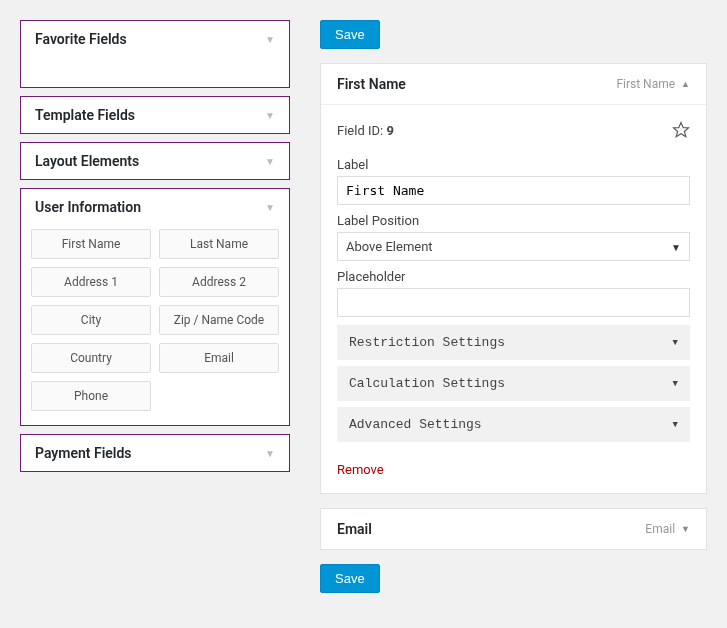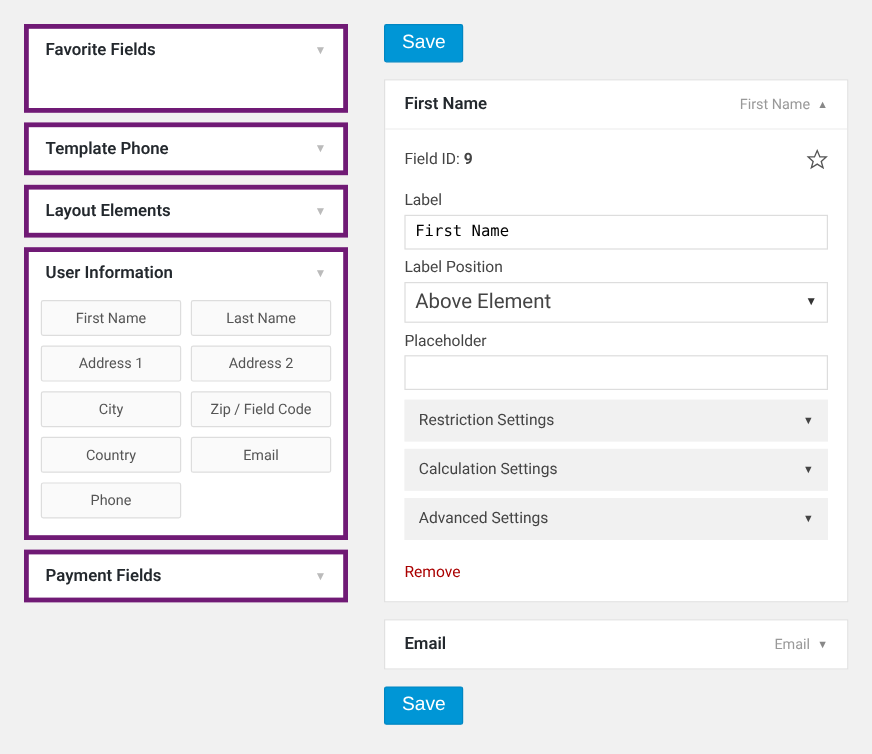--- a/index.html
+++ b/index.html
@@ -10,21 +10,21 @@
       font-size: 13px;
       color: #444;
       width: 727px;
     }
     .layout { display: flex; gap: 30px; }
     .left-col { width: 270px; flex-shrink: 0; }
     .right-col { flex: 1; }
 
     .accordion {
       background: #fff;
-      border: 4px solid #701a75;
+      border: 1px solid #701a75;
       margin-bottom: 8px;
     }
     .accordion-header {
       display: flex;
       align-items: center;
       justify-content: space-between;
       padding: 10px 14px;
       cursor: pointer;
       font-weight: 600;
       font-size: 14px;
@@ -52,21 +52,21 @@
       cursor: pointer;
       border-radius: 2px;
     }
 
     .btn-primary {
       background: #0096d6;
       color: #fff;
       border: 1px solid #0086c2;
       padding: 6px 14px;
       border-radius: 2px;
-      font-size: 16px;
+      font-size: 13px;
       cursor: pointer;
       margin-bottom: 14px;
     }
 
     .panel {
       background: #fff;
       border: 1px solid #e1e1e1;
       margin-bottom: 14px;
     }
     .panel-header {
@@ -107,36 +107,37 @@
       padding: 6px 8px;
       font-size: 13px;
       font-family: Menlo, Consolas, monospace;
       background: #fff;
     }
     .select-wrap {
       position: relative;
       border: 1px solid #ddd;
       background: #fff;
     }
-    .select-wrap .select-text { padding: 6px 8px; font-size: 17px; }
+    .select-wrap .select-text { padding: 6px 8px; font-size: 13px; }
     .select-wrap .caret {
       position: absolute; right: 8px; top: 50%; transform: translateY(-50%);
       font-size: 10px; color: #333;
     }
 
     .settings-row {
       background: #f1f1f1;
       padding: 10px 12px;
       margin-bottom: 6px;
       display: flex;
       justify-content: space-between;
       align-items: center;
       font-size: 13px;
       color: #444;
       cursor: pointer;
+      font-family: Liberation Mono, monospace;
     }
     .settings-row .tri { font-size: 9px; color: #444; }
 
     .remove-link {
       color: #a00;
       font-size: 13px;
       cursor: pointer;
       margin-top: 14px;
       display: inline-block;
     }
@@ -161,21 +162,21 @@
     <div class="accordion">
       <div class="accordion-header">
         <span>Favorite Fields</span>
         <span class="caret">▼</span>
       </div>
       <div class="accordion-body favorite-body"></div>
     </div>
 
     <div class="accordion">
       <div class="accordion-header">
-        <span>Template Phone</span>
+        <span>Template Fields</span>
         <span class="caret">▼</span>
       </div>
     </div>
 
     <div class="accordion">
       <div class="accordion-header">
         <span>Layout Elements</span>
         <span class="caret">▼</span>
       </div>
     </div>
@@ -185,21 +186,21 @@
         <span>User Information</span>
         <span class="caret">▼</span>
       </div>
       <div class="accordion-body">
         <div class="field-grid">
           <div class="field-btn">First Name</div>
           <div class="field-btn">Last Name</div>
           <div class="field-btn">Address 1</div>
           <div class="field-btn">Address 2</div>
           <div class="field-btn">City</div>
-          <div class="field-btn">Zip / Field Code</div>
+          <div class="field-btn">Zip / Name Code</div>
           <div class="field-btn">Country</div>
           <div class="field-btn">Email</div>
           <div class="field-btn">Phone</div>
         </div>
       </div>
     </div>
 
     <div class="accordion">
       <div class="accordion-header">
         <span>Payment Fields</span>

